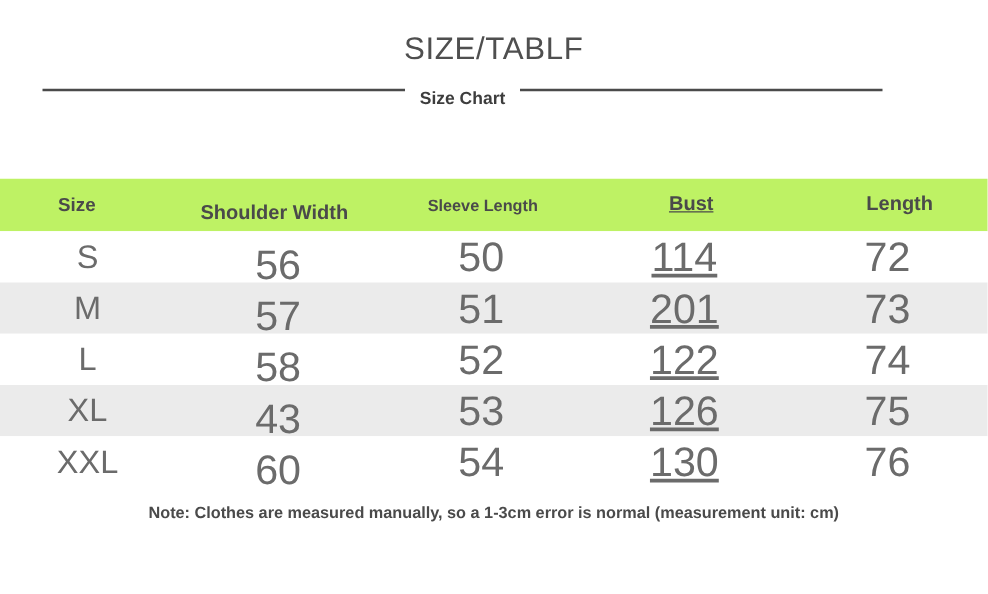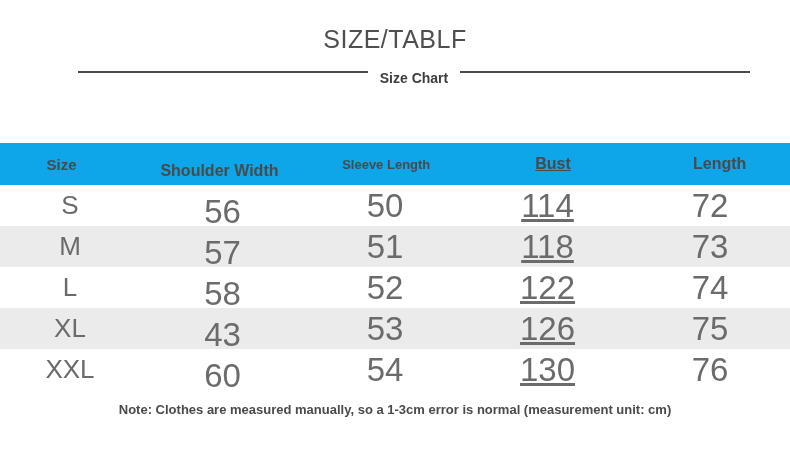--- a/index.html
+++ b/index.html
@@ -38,21 +38,20 @@
   }
   .rule-row {
     position: absolute;
     top: 62px;
     left: 0;
     width: 740px;
     height: 20px;
     display: flex;
     align-items: center;
     justify-content: center;
-    padding-left: 44px;
   }
   .rule {
     height: 2px;
     background: #4a4a4a;
     flex: 0 0 auto;
   }
   .rule.left { width: 290px; margin-right: 0; }
   .rule.right { width: 290px; margin-left: 0; }
   .sub-title {
     font-size: 14px;
@@ -70,21 +69,21 @@
     left: 0;
     width: 790px;
   }
   .row {
     display: flex;
     align-items: center;
     width: 790px;
   }
   .row.header {
     height: 42px;
-    background: #0ea5e9;
+    background: #bef264;
     gap: 24px;
   }
   .row.body {
     height: 41px;
   }
   .row.odd {
     background: #ffffff;
   }
   .row.even {
     background: #ebebeb;
@@ -160,21 +159,21 @@
       <div class="cell c1">56</div>
       <div class="cell c2">50</div>
       <div class="cell c3">114</div>
       <div class="cell c4">72</div>
     </div>
 
     <div class="row body even">
       <div class="cell c0 size-label">M</div>
       <div class="cell c1">57</div>
       <div class="cell c2">51</div>
-      <div class="cell c3">118</div>
+      <div class="cell c3">201</div>
       <div class="cell c4">73</div>
     </div>
 
     <div class="row body odd">
       <div class="cell c0 size-label">L</div>
       <div class="cell c1">58</div>
       <div class="cell c2">52</div>
       <div class="cell c3">122</div>
       <div class="cell c4">74</div>
     </div>

